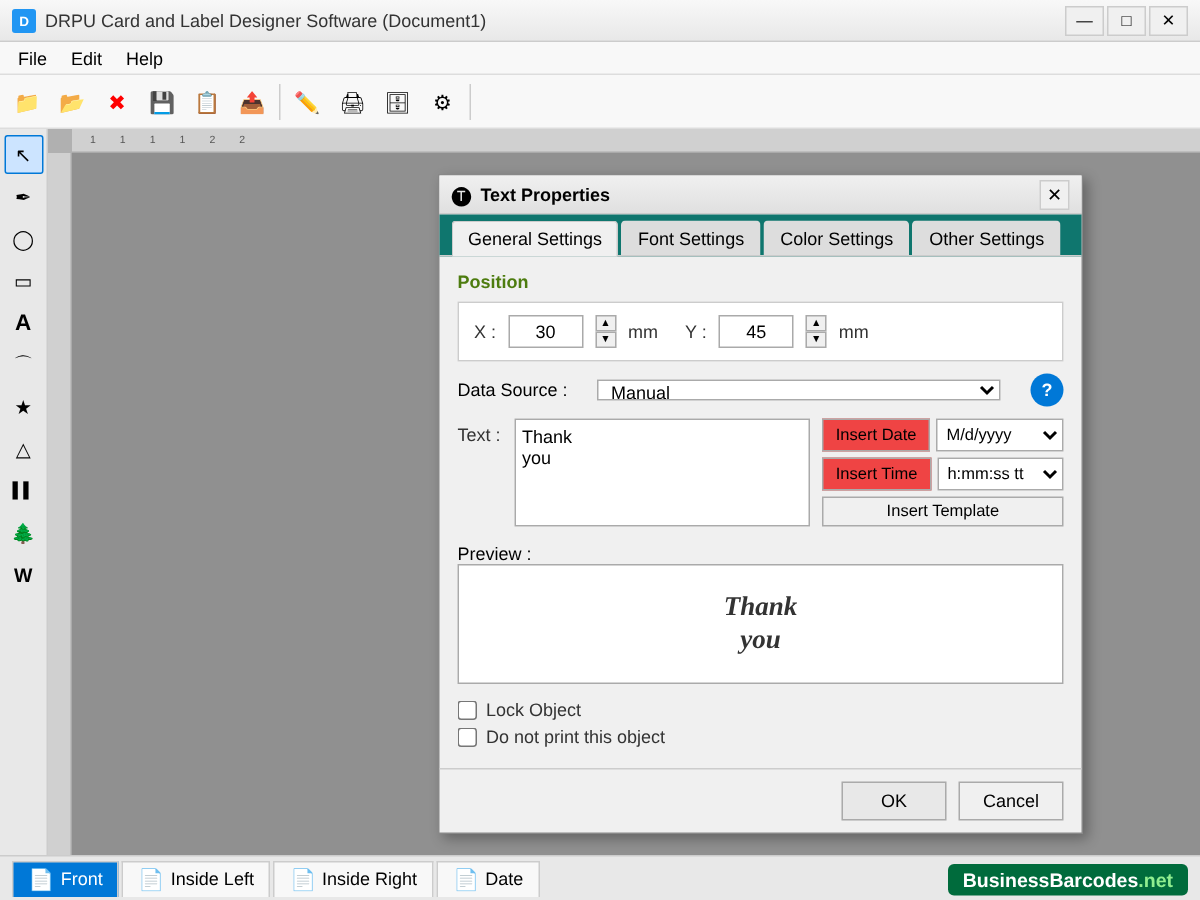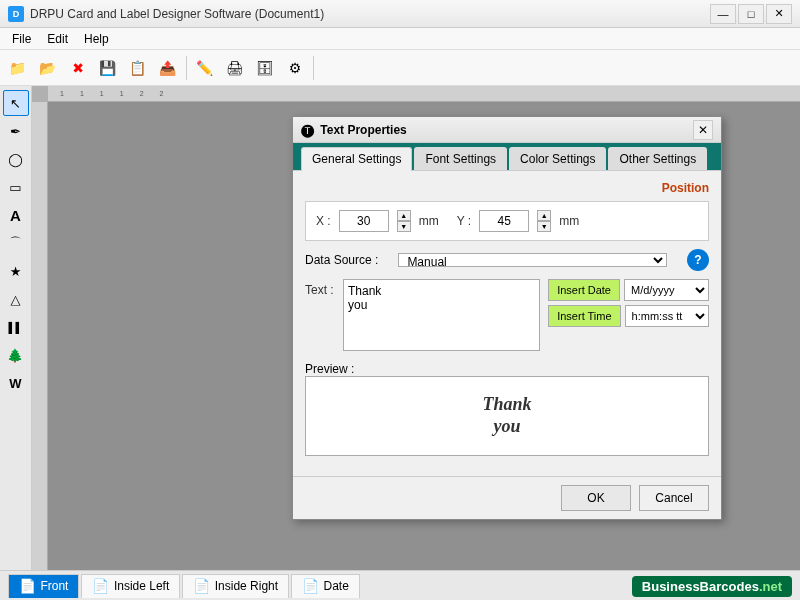--- a/index.html
+++ b/index.html
@@ -100,21 +100,21 @@
       background: #ddd; border-radius: 3px 3px 0 0;
     }
     .dialog-tab.active {
       background: #f0f0f0; border-color: #ccc; border-bottom-color: #f0f0f0;
       margin-bottom: -1px; z-index: 1; position: relative;
     }
 
     
     .dialog-body { padding: 10px 12px; }
 
-    .section-label { font-size: 12px; font-weight: bold; margin-bottom: 6px; color: #c2410c; text-align: right; }
+    .section-label { font-size: 12px; font-weight: bold; margin-bottom: 6px; color: #4d7c0f; }
 
     .pos-row { display: flex; align-items: center; gap: 8px; margin: 2px 0; }
     .pos-label { font-size: 12px; color: #333; }
     .pos-input {
       width: 50px; height: 22px; border: 1px solid #aaa; padding: 0 2px;
       font-size: 12px; text-align: center;
     }
     .spin-btns { display: flex; flex-direction: column; }
     .spin-btn {
       width: 14px; height: 11px; border: 1px solid #aaa; background: #f0f0f0;
@@ -137,21 +137,21 @@
     .text-label { font-size: 12px; color: #333; min-width: 30px; padding-top: 4px; }
     .text-area-wrapper { flex: 1; position: relative; }
     .text-area {
       width: 100%; height: 72px; border: 1px solid #aaa; resize: none;
       font-size: 12px; padding: 4px; font-family: inherit;
     }
 
     .insert-buttons { display: flex; flex-direction: column; gap: 4px; min-width: 150px; }
     .insert-date-row { display: flex; gap: 4px; }
     .insert-btn {
-      padding: 3px 8px; border: 1px solid #aaa; background: #bef264;
+      padding: 3px 8px; border: 1px solid #aaa; background: #ef4444;
       cursor: pointer; font-size: 11px; white-space: nowrap;
     }
     .format-select {
       height: 22px; border: 1px solid #aaa; background: white; font-size: 11px;
       padding: 0 2px; flex: 1;
     }
     .insert-template-btn {
       padding: 3px 8px; border: 1px solid #aaa; background: #f0f0f0;
       cursor: pointer; font-size: 11px; width: 100%;
     }
@@ -486,33 +486,42 @@
                 <option>dd/MM/yyyy</option>
               </select>
             </div>
             <div class="insert-date-row">
               <button class="insert-btn">Insert Time</button>
               <select class="format-select">
                 <option>h:mm:ss tt</option>
                 <option>HH:mm:ss</option>
               </select>
             </div>
+            <button class="insert-template-btn">Insert Template</button>
           </div>
         </div>
 
         <div class="preview-section" style="margin-top:8px;">
           <span class="preview-label">Preview :</span>
           <div class="preview-box">
             <div class="preview-text">
               <span>Thank</span><br>
               <span>you</span>
             </div>
           </div>
         </div>
 
+        <div class="checkbox-row">
+          <input type="checkbox" id="lock-obj" style="">
+          <label class="checkbox-label" for="lock-obj">Lock Object</label>
+        </div>
+        <div class="checkbox-row">
+          <input type="checkbox" id="no-print" style="">
+          <label class="checkbox-label" for="no-print">Do not print this object</label>
+        </div>
 
       </div>
 
       <div class="dialog-footer">
         <button class="footer-btn ok">OK</button>
         <button class="footer-btn">Cancel</button>
       </div>
     </div>
 
   </div>

